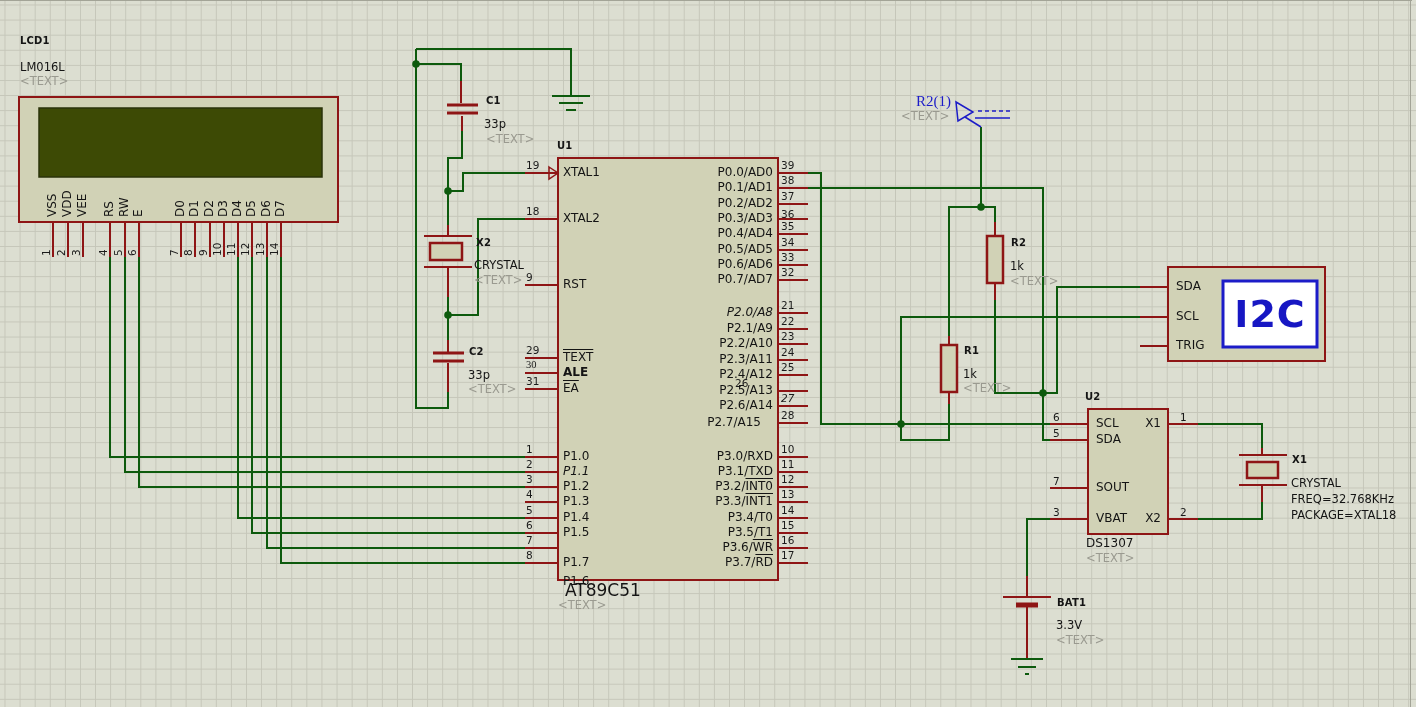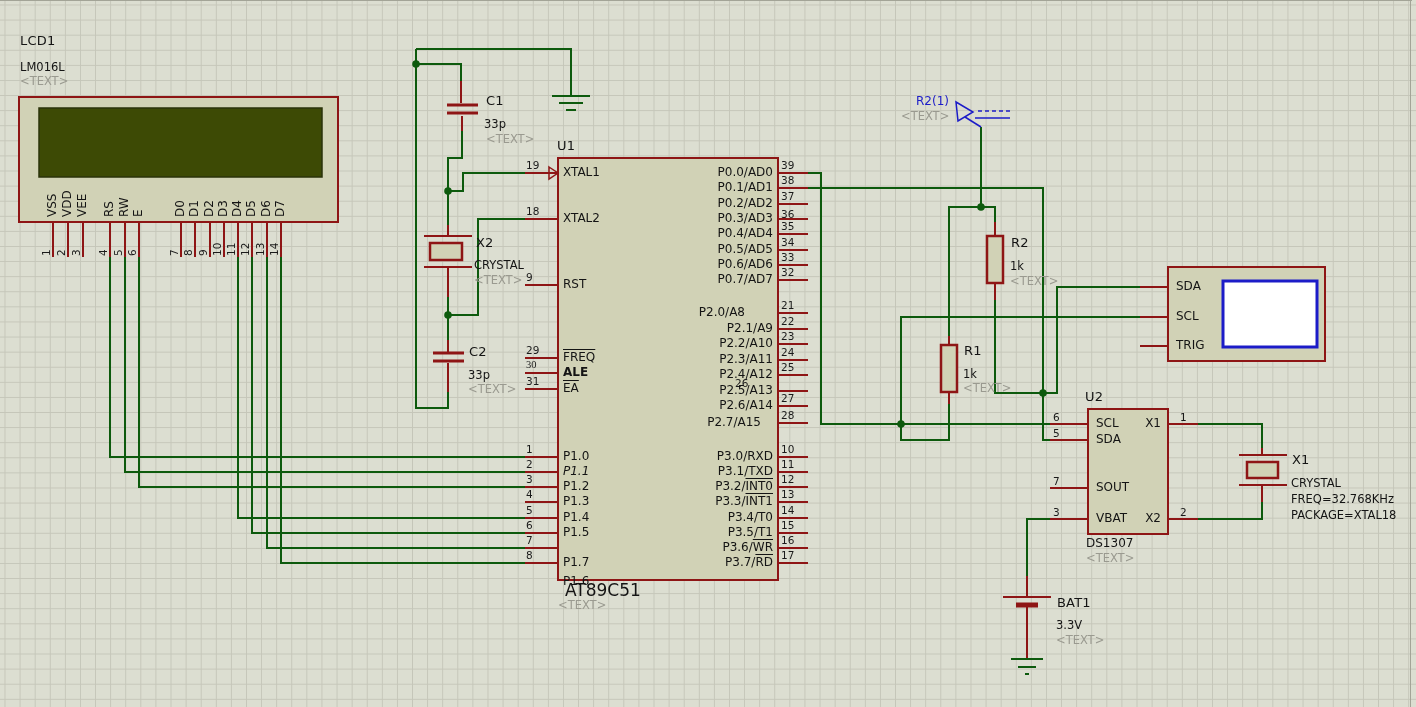--- a/index.html
+++ b/index.html
@@ -10,21 +10,21 @@
       linear-gradient(to right, #c5c6b9 1px, transparent 1px),
       linear-gradient(to bottom, #c5c6b9 1px, transparent 1px);
     background-size:15.1px 15.1px;
     background-position:4.5px 4.5px;
     font-family:"DejaVu Sans", "Liberation Sans", sans-serif;
     color:#111;
   }
   #wire-layer { position:absolute; left:0; top:0; z-index:1; }
   #labels, .t { z-index:2; }
   .t { position:absolute; font-size:11.5px; line-height:13px; white-space:nowrap; color:#141414; }
-  .ref { font-size:13px; font-weight:normal; letter-spacing:0.2px; }
+  .ref { font-size:10px; font-weight:bold; letter-spacing:0.2px; }
   .grey { color:#9a9a90; }
   .blue { color:#1c1cc8; }
   .small { font-size:10.5px; line-height:12px; color:#1a1a1a; }
   .pinname { font-size:12px; }
   .rot { transform:rotate(-90deg); transform-origin:0 0; }
   .bar { text-decoration:overline; }
   .edge { position:absolute; background:#a3a497; z-index:0; }
   #i2c-logo {
     position:absolute; left:1223px; top:281px; width:94px; height:66px;
     display:flex; align-items:center; justify-content:center;
@@ -190,21 +190,21 @@
   <div class="t grey" style="left:486px;top:133px;">&lt;TEXT&gt;</div>
 
   <div class="t ref" style="left:476px;top:236px;">X2</div>
   <div class="t" style="left:474px;top:259px;">CRYSTAL</div>
   <div class="t grey" style="left:474px;top:274px;">&lt;TEXT&gt;</div>
 
   <div class="t ref" style="left:469px;top:345px;">C2</div>
   <div class="t" style="left:468px;top:369px;">33p</div>
   <div class="t grey" style="left:468px;top:383px;">&lt;TEXT&gt;</div>
 
-  <div class="t blue" style="left:916px;top:95px;font-size:12px;">R2(1)</div>
+  <div class="t blue" style="left:916px;top:95px;font-size:15px;font-family:Liberation Serif, serif;">R2(1)</div>
   <div class="t grey" style="left:901px;top:110px;">&lt;TEXT&gt;</div>
 
   <div class="t ref" style="left:1011px;top:236px;">R2</div>
   <div class="t" style="left:1010px;top:260px;">1k</div>
   <div class="t grey" style="left:1010px;top:275px;">&lt;TEXT&gt;</div>
 
   <div class="t ref" style="left:964px;top:344px;">R1</div>
   <div class="t" style="left:963px;top:368px;">1k</div>
   <div class="t grey" style="left:963px;top:382px;">&lt;TEXT&gt;</div>
 
@@ -214,20 +214,21 @@
 
   <div class="t ref" style="left:1292px;top:453px;">X1</div>
   <div class="t" style="left:1291px;top:477px;">CRYSTAL</div>
   <div class="t" style="left:1291px;top:493px;">FREQ=32.768KHz</div>
   <div class="t" style="left:1291px;top:509px;">PACKAGE=XTAL18</div>
 
   <div class="t ref" style="left:1057px;top:596px;">BAT1</div>
   <div class="t" style="left:1056px;top:619px;">3.3V</div>
   <div class="t grey" style="left:1056px;top:634px;">&lt;TEXT&gt;</div>
 
+  <div id="i2c-logo">I2C</div>
 
   <div id="labels">
       <div class="t pinname rot" style="left: 46px; top: 217px;">VSS</div>
       <div class="t pinname rot" style="left: 61px; top: 217px;">VDD</div>
       <div class="t pinname rot" style="left: 76px; top: 217px;">VEE</div>
       <div class="t pinname rot" style="left: 103px; top: 217px;">RS</div>
       <div class="t pinname rot" style="left: 118px; top: 217px;">RW</div>
       <div class="t pinname rot" style="left: 132px; top: 217px;">E</div>
       <div class="t pinname rot" style="left: 174px; top: 217px;">D0</div>
       <div class="t pinname rot" style="left: 188px; top: 217px;">D1</div>
@@ -251,21 +252,21 @@
       <div class="t small rot" style="left: 239px; top: 256px;">12</div>
       <div class="t small rot" style="left: 254px; top: 256px;">13</div>
       <div class="t small rot" style="left: 268px; top: 256px;">14</div>
       <div class="t small" style="left: 526px; top: 159px;">19</div>
       <div class="t pinname" style="left: 563px; top: 166px;"><span>XTAL1</span></div>
       <div class="t small" style="left: 526px; top: 205px;">18</div>
       <div class="t pinname" style="left: 563px; top: 212px;"><span>XTAL2</span></div>
       <div class="t small" style="left: 526px; top: 271px;">9</div>
       <div class="t pinname" style="left: 563px; top: 278px;"><span>RST</span></div>
       <div class="t small" style="left: 526px; top: 344px;">29</div>
-      <div class="t pinname" style="left: 563px; top: 351px;"><span></span><span class="bar">FREQ</span></div>
+      <div class="t pinname" style="left: 563px; top: 351px;"><span></span><span class="bar">TEXT</span></div>
       <div class="t small" style="left: 526px; top: 359px; font-family: Liberation Serif, serif;">30</div>
       <div class="t pinname" style="left: 563px; top: 366px; font-weight: bold;"><span>ALE</span></div>
       <div class="t small" style="left: 526px; top: 375px;">31</div>
       <div class="t pinname" style="left: 563px; top: 382px;"><span></span><span class="bar">EA</span></div>
       <div class="t small" style="left: 526px; top: 443px;">1</div>
       <div class="t pinname" style="left: 563px; top: 450px;"><span>P1.0</span></div>
       <div class="t small" style="left: 526px; top: 458px;">2</div>
       <div class="t pinname" style="left: 563px; top: 465px; font-style: italic;"><span>P1.1</span></div>
       <div class="t small" style="left: 526px; top: 473px;">3</div>
       <div class="t pinname" style="left: 563px; top: 480px;"><span>P1.2</span></div>
@@ -289,32 +290,32 @@
       <div class="t pinname" style="left: 640px; top: 212px; width: 133px; text-align: right;"><span>P0.3/AD3</span></div>
       <div class="t small" style="left: 781px; top: 220px;">35</div>
       <div class="t pinname" style="left: 640px; top: 227px; width: 133px; text-align: right;"><span>P0.4/AD4</span></div>
       <div class="t small" style="left: 781px; top: 236px;">34</div>
       <div class="t pinname" style="left: 640px; top: 243px; width: 133px; text-align: right;"><span>P0.5/AD5</span></div>
       <div class="t small" style="left: 781px; top: 251px;">33</div>
       <div class="t pinname" style="left: 640px; top: 258px; width: 133px; text-align: right;"><span>P0.6/AD6</span></div>
       <div class="t small" style="left: 781px; top: 266px;">32</div>
       <div class="t pinname" style="left: 640px; top: 273px; width: 133px; text-align: right;"><span>P0.7/AD7</span></div>
       <div class="t small" style="left: 781px; top: 299px;">21</div>
-      <div class="t pinname" style="left: 612px; top: 306px; width: 133px; text-align: right;"><span>P2.0/A8</span></div>
+      <div class="t pinname" style="left: 640px; top: 306px; width: 133px; text-align: right; font-style: italic;"><span>P2.0/A8</span></div>
       <div class="t small" style="left: 781px; top: 315px;">22</div>
       <div class="t pinname" style="left: 640px; top: 322px; width: 133px; text-align: right;"><span>P2.1/A9</span></div>
       <div class="t small" style="left: 781px; top: 330px;">23</div>
       <div class="t pinname" style="left: 640px; top: 337px; width: 133px; text-align: right;"><span>P2.2/A10</span></div>
       <div class="t small" style="left: 781px; top: 346px;">24</div>
       <div class="t pinname" style="left: 640px; top: 353px; width: 133px; text-align: right;"><span>P2.3/A11</span></div>
       <div class="t small" style="left: 781px; top: 361px;">25</div>
       <div class="t pinname" style="left: 640px; top: 368px; width: 133px; text-align: right;"><span>P2.4/A12</span></div>
       <div class="t small" style="left: 735px; top: 377px;">26</div>
       <div class="t pinname" style="left: 640px; top: 384px; width: 133px; text-align: right;"><span>P2.5/A13</span></div>
-      <div class="t small" style="left: 781px; top: 392px;">27</div>
+      <div class="t small" style="left: 781px; top: 392px; font-style: italic;">27</div>
       <div class="t pinname" style="left: 640px; top: 399px; width: 133px; text-align: right;"><span>P2.6/A14</span></div>
       <div class="t small" style="left: 781px; top: 409px;">28</div>
       <div class="t pinname" style="left: 628px; top: 416px; width: 133px; text-align: right;"><span>P2.7/A15</span></div>
       <div class="t small" style="left: 781px; top: 443px;">10</div>
       <div class="t pinname" style="left: 640px; top: 450px; width: 133px; text-align: right;"><span>P3.0/RXD</span></div>
       <div class="t small" style="left: 781px; top: 458px;">11</div>
       <div class="t pinname" style="left: 640px; top: 465px; width: 133px; text-align: right;"><span>P3.1/TXD</span></div>
       <div class="t small" style="left: 781px; top: 473px;">12</div>
       <div class="t pinname" style="left: 640px; top: 480px; width: 133px; text-align: right;"><span>P3.2/</span><span class="bar">INT0</span></div>
       <div class="t small" style="left: 781px; top: 488px;">13</div>

